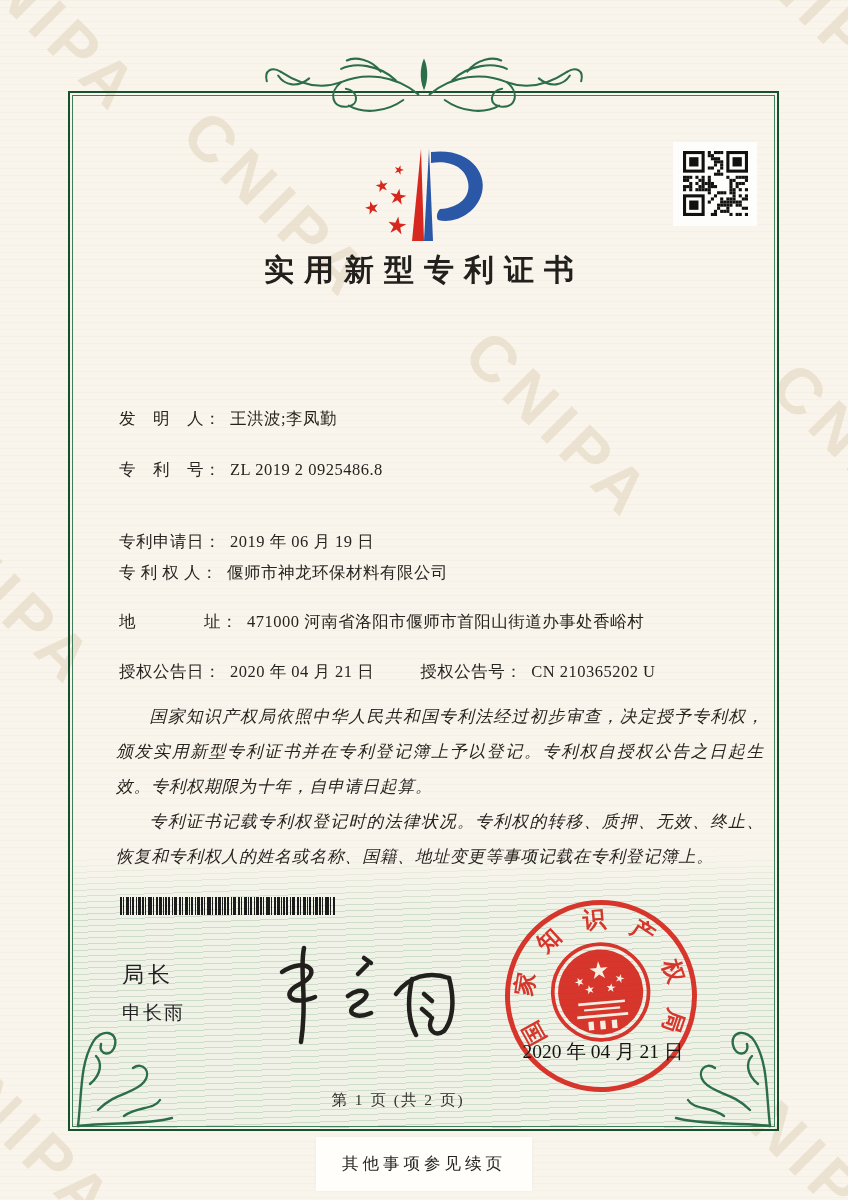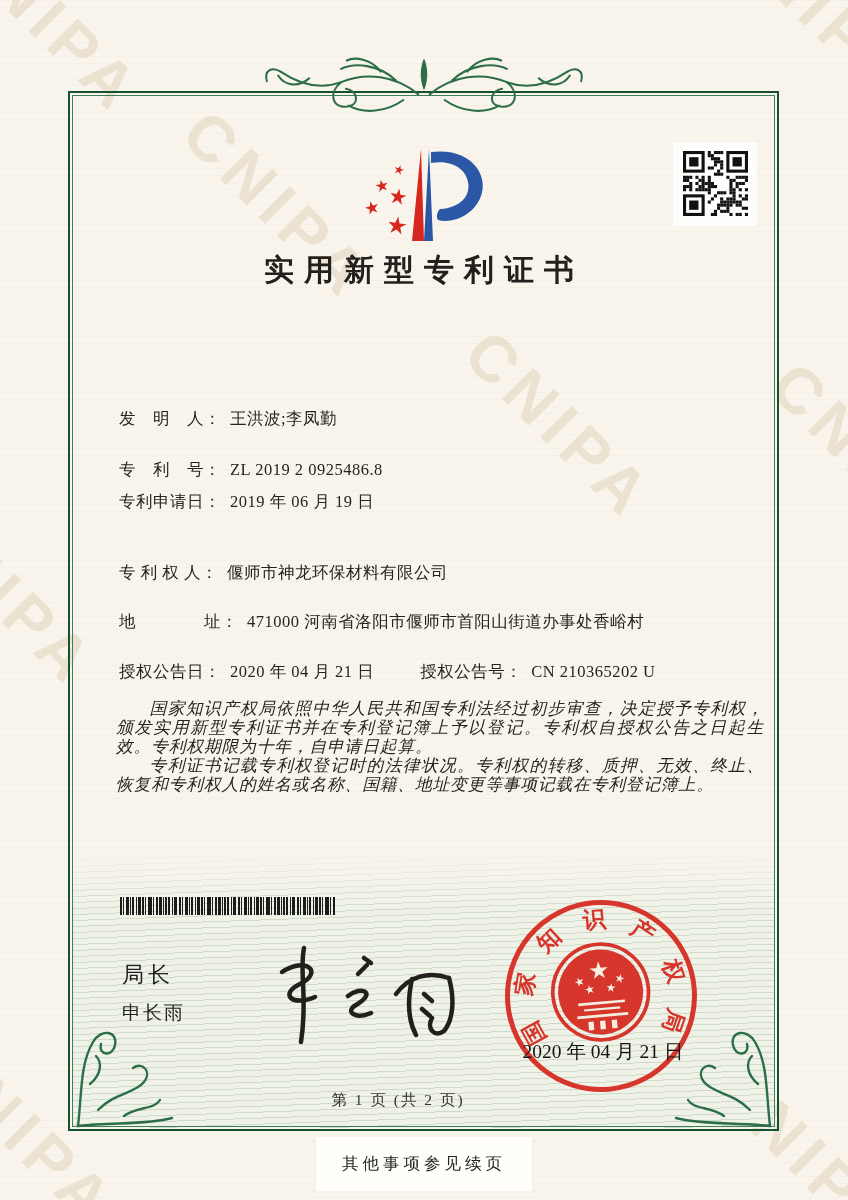--- a/index.html
+++ b/index.html
@@ -45,25 +45,25 @@
   .title {
     position:absolute; left:0; top:250px; width:100%; text-align:center;
     font-size:30px; font-weight:bold; letter-spacing:10px; color:#21201c;
   }
 
   .field-row { position:absolute; left:119px; font-size:16.5px; letter-spacing:0.5px; white-space:nowrap; }
   .field-label { color:#26241f; }
   .field-value { margin-left:9px; }
   .field-label-2 { margin-left:46px; }
   .row-0 { top:356px; } .row-1 { top:408px; } .row-2 { top:459px; }
-  .row-3 { top:491px; } .row-4 { top:562px; } .row-5 { top:611px; } .row-6 { top:661px; }
+  .row-3 { top:531px; } .row-4 { top:562px; } .row-5 { top:611px; } .row-6 { top:661px; }
 
   .body-text {
     position:absolute; left:116px; top:699px; width:648px;
-    font-size:16.8px; line-height:19px; letter-spacing:0.8px;
+    font-size:16.8px; line-height:35px; letter-spacing:0.8px;
     font-style:italic; color:#26241f; text-align:justify;
   }
   .body-text p { text-indent:2em; }
 
   .barcode { position:absolute; left:120px; top:897px; }
 
   .sig-title { position:absolute; left:122px; top:960px; font-size:22px; letter-spacing:4px; font-family:Liberation Sans, sans-serif; color:#222; }
   .sig-name  { position:absolute; left:122px; top:1000px; font-size:19px; letter-spacing:2px; font-family:"Liberation Sans","DejaVu Sans",sans-serif; color:#222; }
   .signature-svg { position:absolute; left:252px; top:942px; }
 

